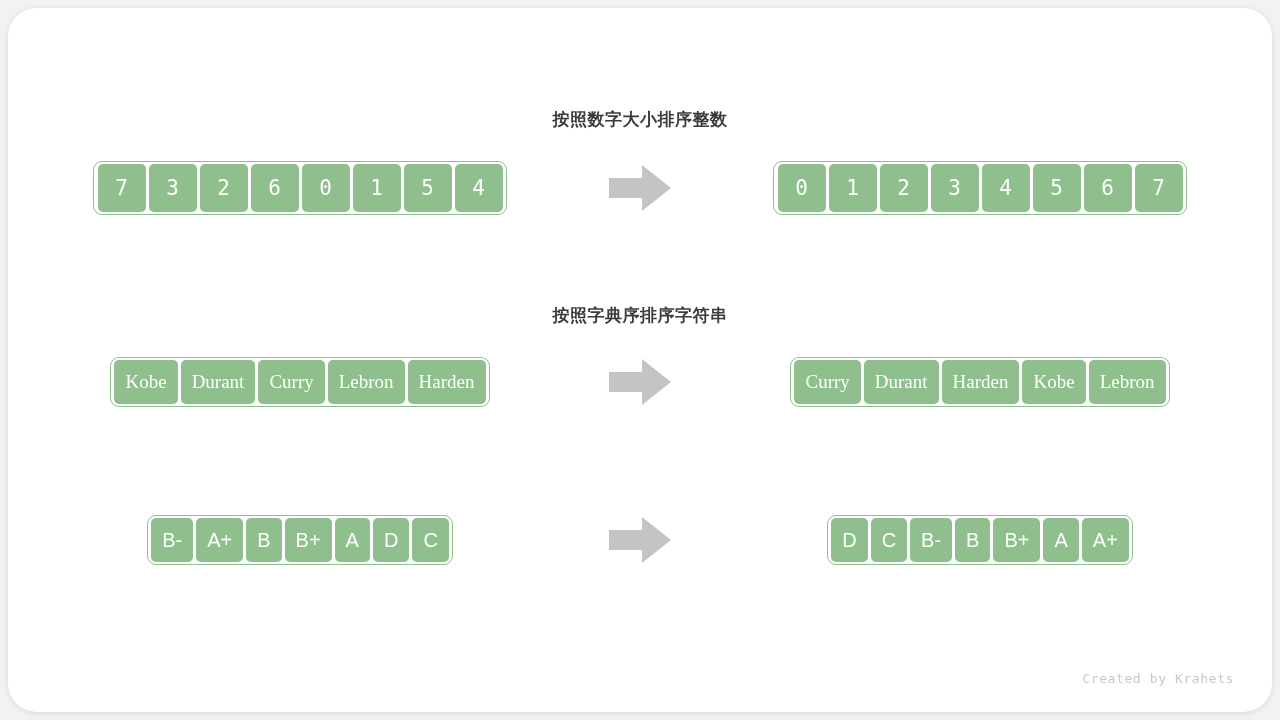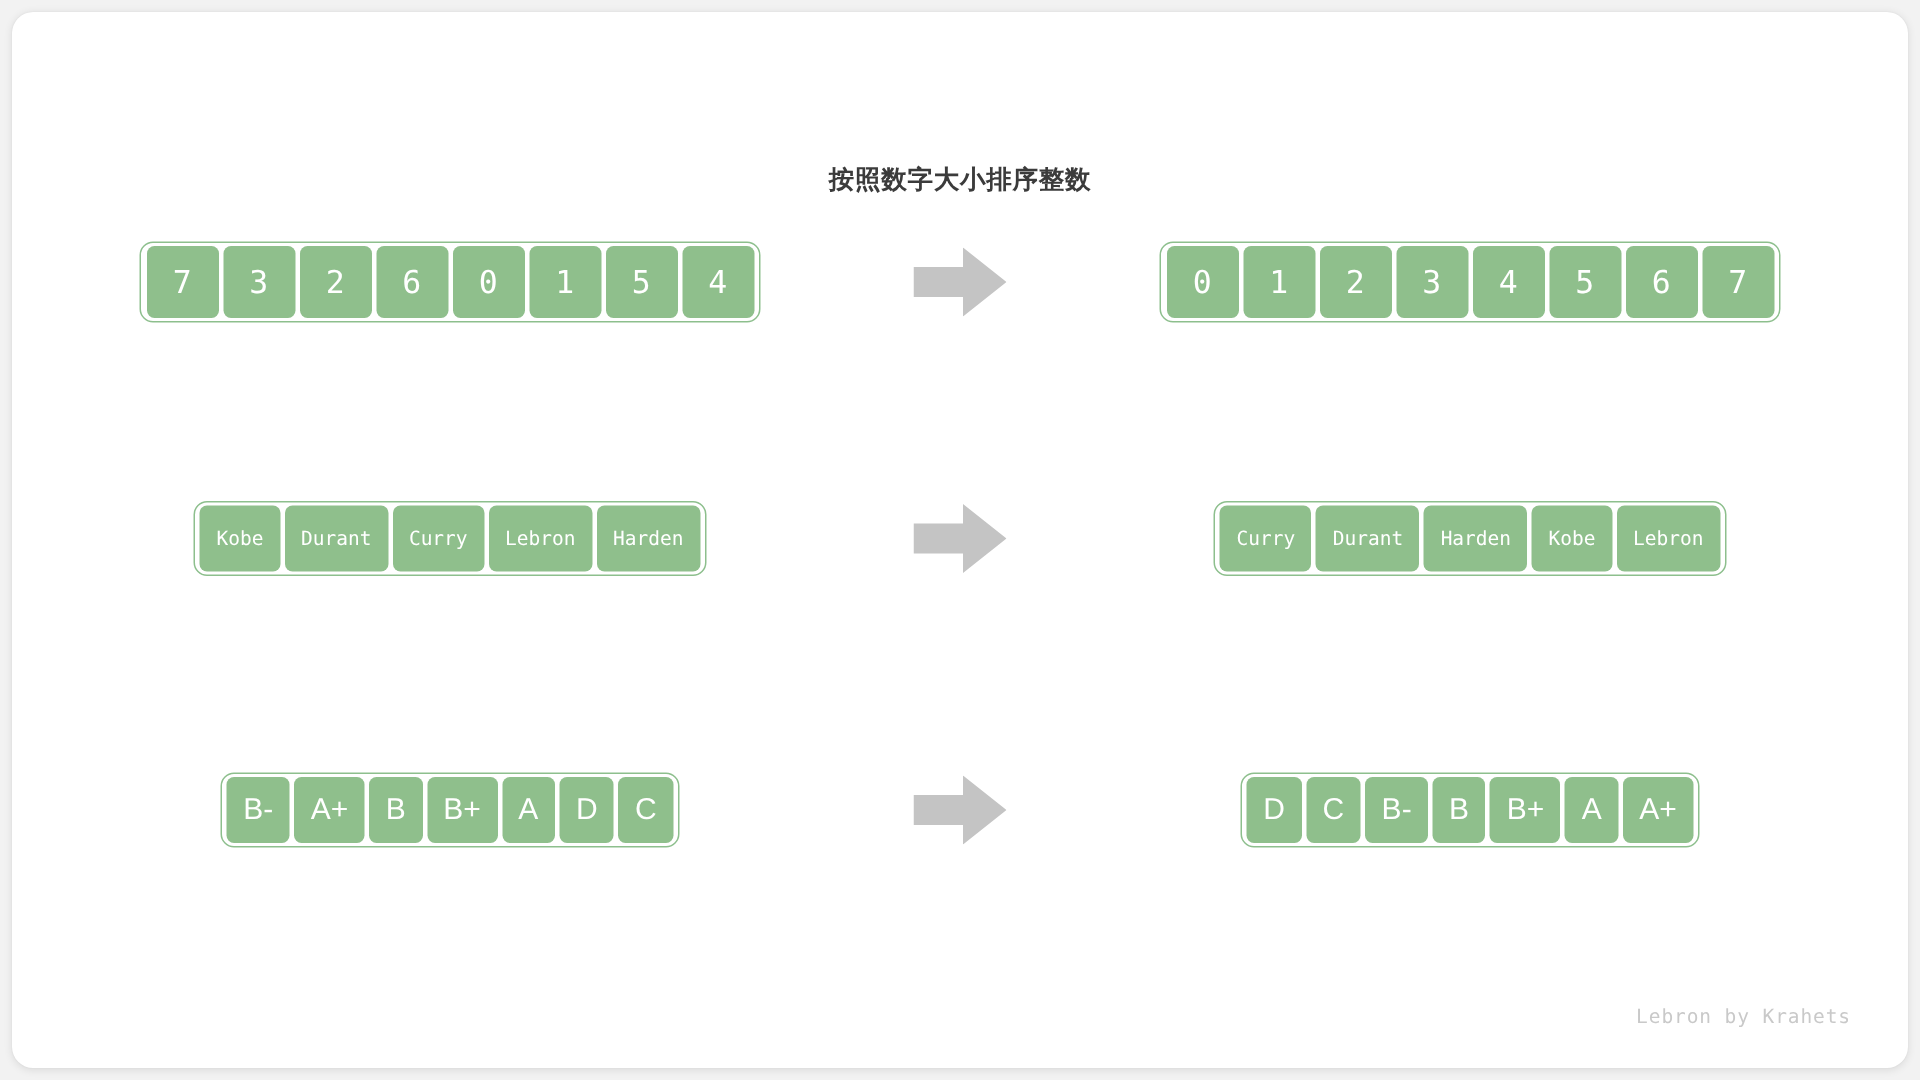--- a/index.html
+++ b/index.html
@@ -17,21 +17,21 @@
     background: #f2f2f2;
     overflow: hidden;
   }
   .card {
     position: absolute;
     left: 8px;
     top: 8px;
     width: 1264px;
     height: 704px;
     background: #ffffff;
-    border-radius: 14px;
+    border-radius: 28px;
     box-shadow: 0 1px 6px rgba(0,0,0,0.10), 0 0 1px rgba(0,0,0,0.08);
     overflow: hidden;
   }
 
   .block {
     position: absolute;
     left: 0;
     width: 1264px;
   }
   .block-title {
@@ -81,22 +81,23 @@
   }
   
   .num .cell {
     width: 48px;
     height: 48px;
     font-size: 21px;
   }
   
   .str .cell {
     height: 44px;
-    font-size: 13px;
+    font-size: 19px;
     padding: 0 11px;
+    font-family: Liberation Serif, serif;
   }
   
   .grade .cell {
     height: 44px;
     font-size: 20px;
     padding: 0 11px;
     font-family: "Liberation Sans", sans-serif;
   }
 
   .arrow-wrap {
@@ -156,20 +157,21 @@
               <div class="cell">4</div>
               <div class="cell">5</div>
               <div class="cell">6</div>
               <div class="cell">7</div>
             </div>
         </div>
       </div>
     </div>
 
     <div class="block" style="top:296px;">
+      <div class="block-title">按照字典序排序字符串</div>
       <div class="row" style="margin-top:30px;">
         <div class="side left">
           <div class="array str" id="arr-1-before">
               <div class="cell">Kobe</div>
               <div class="cell">Durant</div>
               <div class="cell">Curry</div>
               <div class="cell">Lebron</div>
               <div class="cell">Harden</div>
             </div>
         </div>
@@ -215,15 +217,15 @@
               <div class="cell">B-</div>
               <div class="cell">B</div>
               <div class="cell">B+</div>
               <div class="cell">A</div>
               <div class="cell">A+</div>
             </div>
         </div>
       </div>
     </div>
 
-    <div class="footer">Lebron by Krahets</div>
+    <div class="footer">Created by Krahets</div>
   </div>
 </div>
 
 </body></html>

